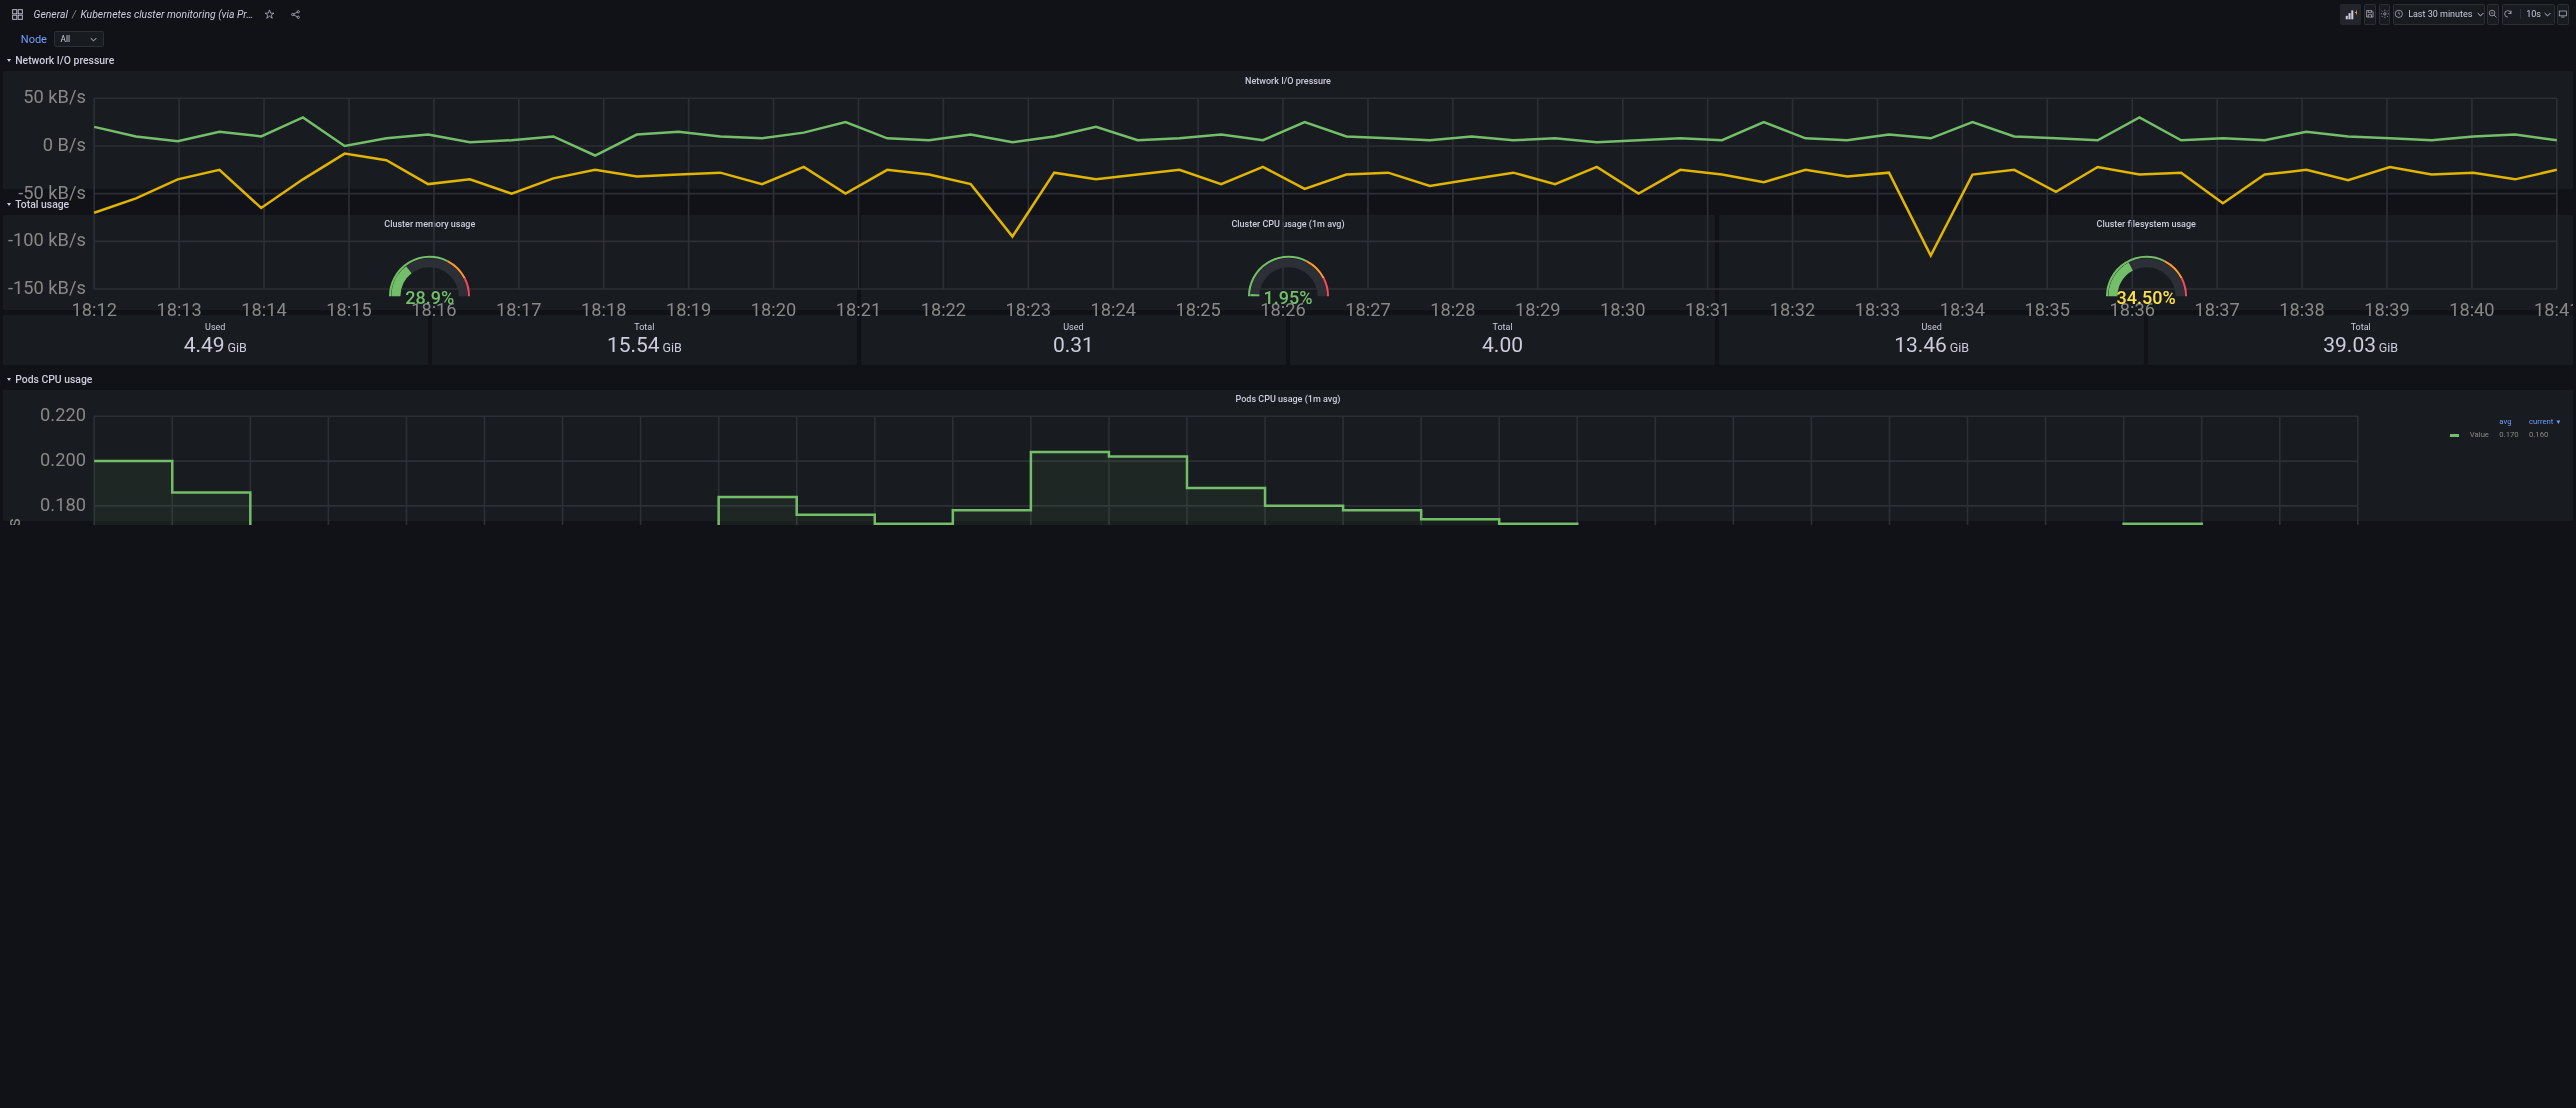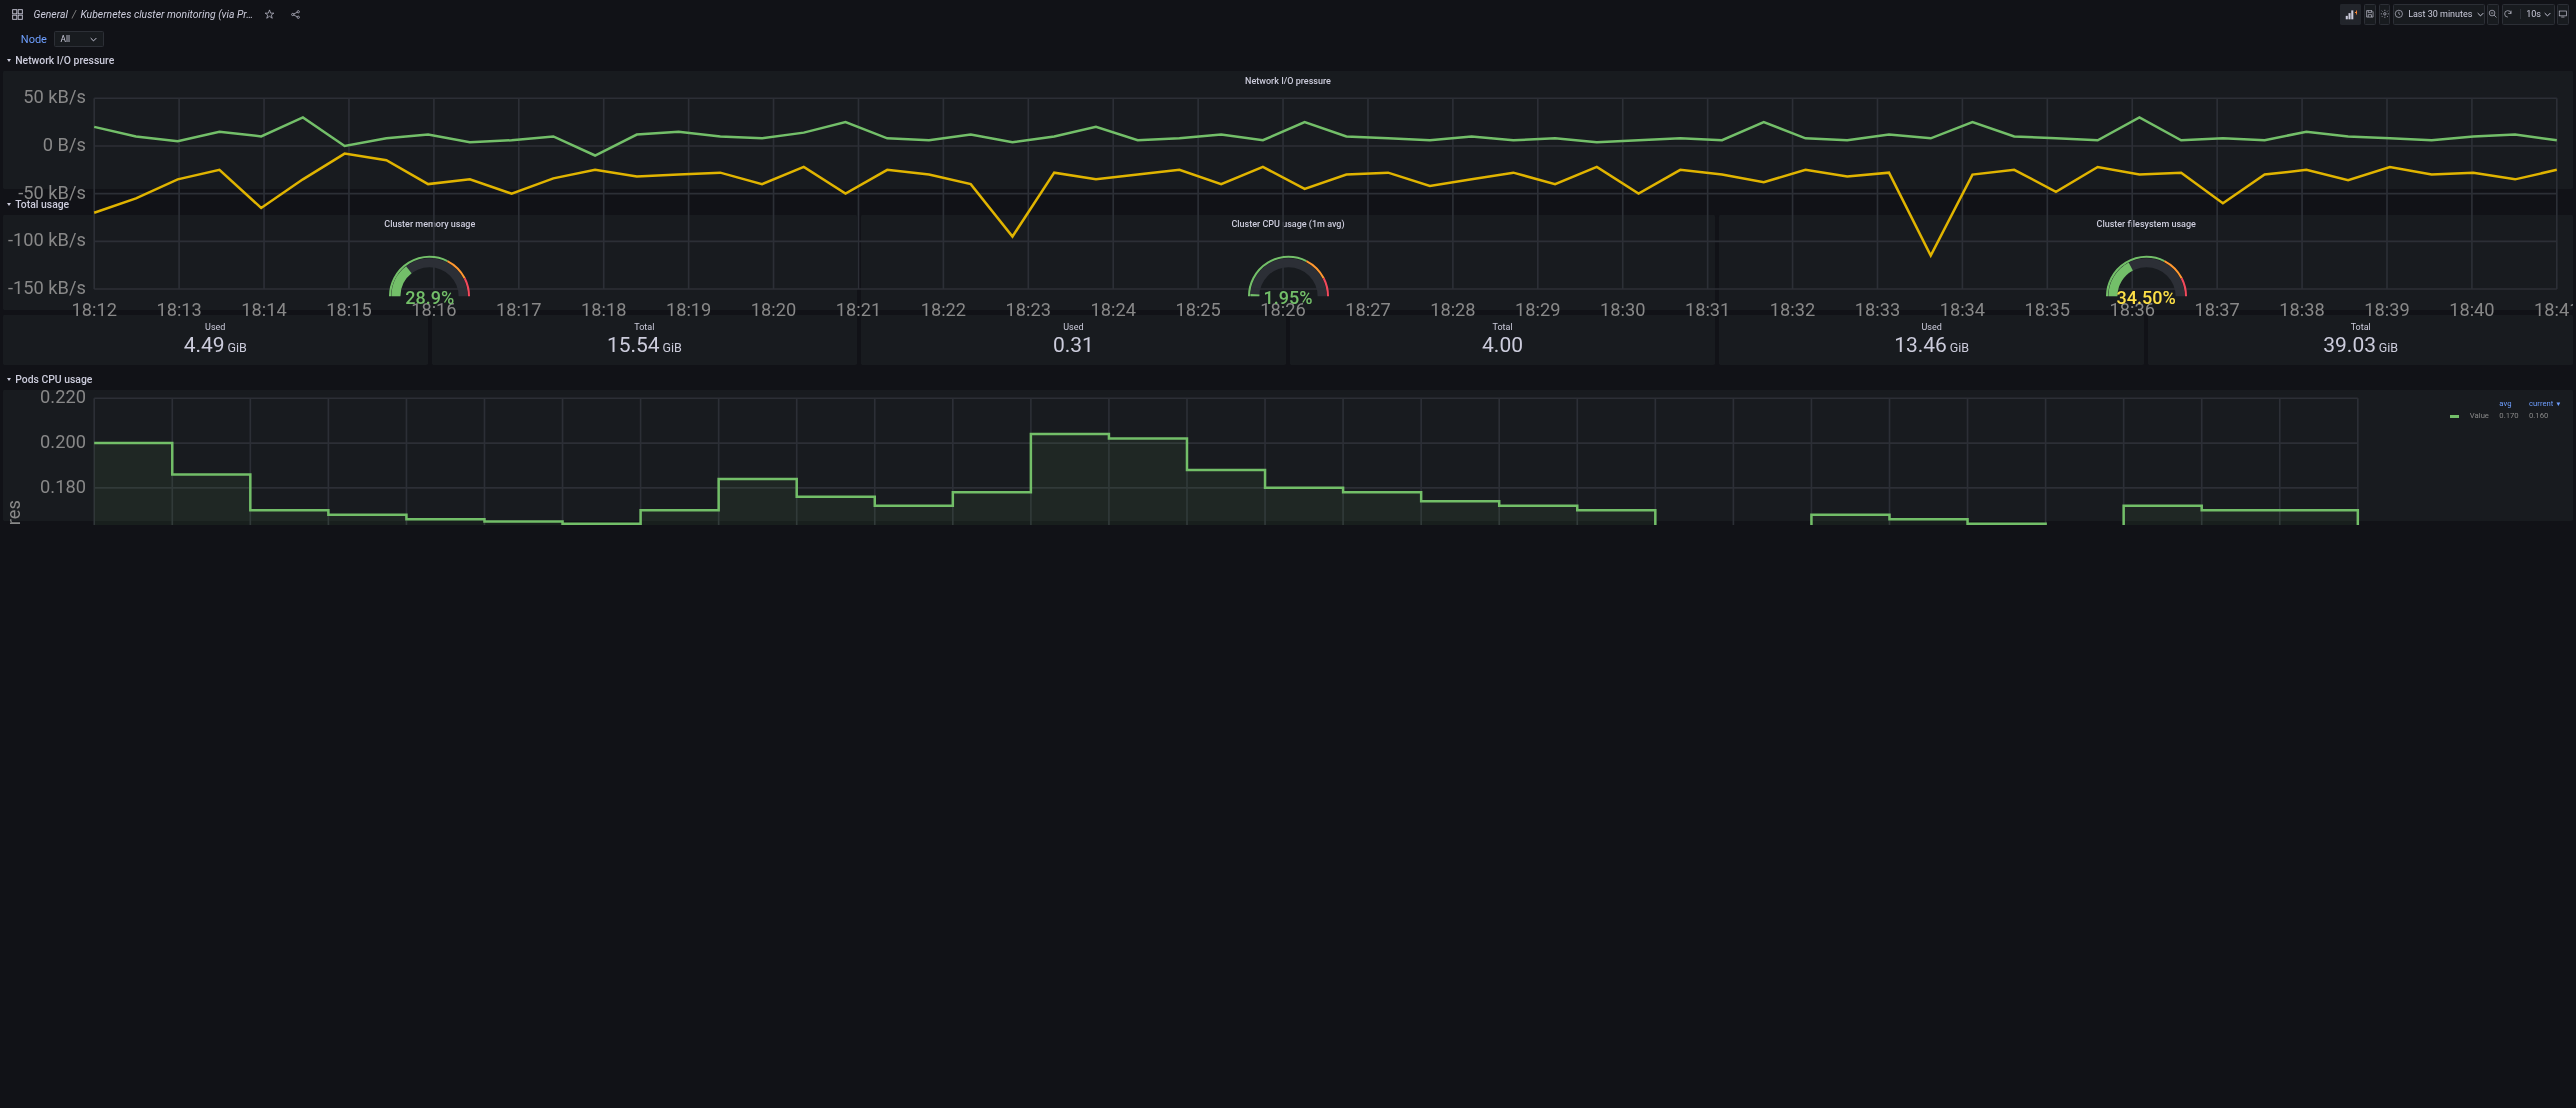--- a/index.html
+++ b/index.html
@@ -446,20 +446,21 @@
       </div>
   </div>
 </div>
 
 <div class="row-header">
   <span class="chevron-down"></span>
   <span>Pods CPU usage</span>
 </div>
 <div class="panel-row">
   <div class="panel" style="height:131px">
+    <div class="panel-title">Pods CPU usage (1m avg)</div>
     <div class="panel-body">
       <div class="legend">
         <table>
           <tbody>
               <tr>
                 <td></td>
                 <td></td>
                 <td class="th">avg</td>
                 <td class="th"><span>current</span> <span style="font-size:6.3px">▼</span></td>
               </tr>

